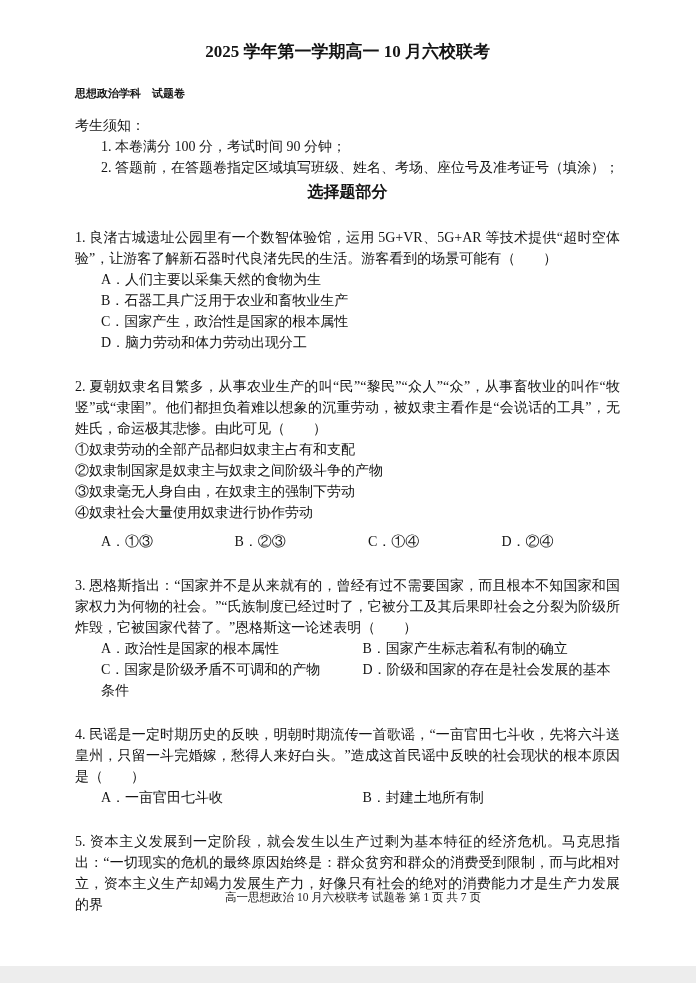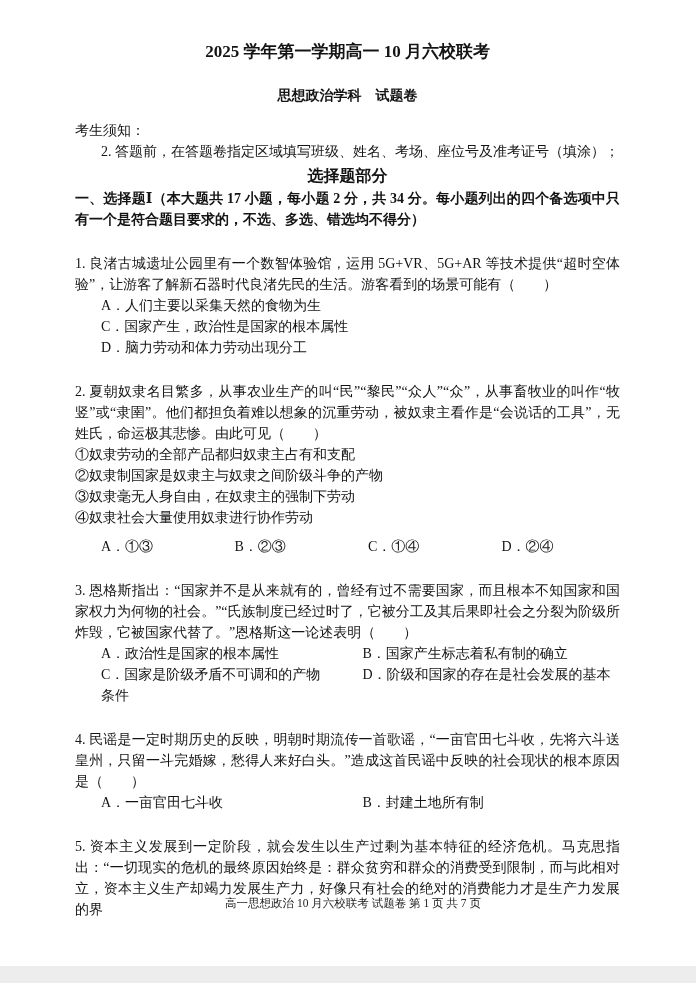--- a/index.html
+++ b/index.html
@@ -17,22 +17,22 @@
     padding: 39px 76px 0 75px;
     overflow: hidden;
   }
   .title {
     text-align: center;
     font-size: 17px;
     font-weight: bold;
     margin-bottom: 20px;
   }
   .subtitle {
-    text-align: center;
-    font-size: 14px;
+    text-align: left;
+    font-size: 11px;
     font-weight: bold;
     margin-bottom: 14px;
   }
   .notice-head { margin-top: 13px; }
   .notice-item { padding-left: 26px; text-align: justify; }
   .part-head {
     text-align: center;
     font-weight: bold;
     font-size: 16px;
     margin-top: 2px;
@@ -45,46 +45,47 @@
   .opt { padding-left: 26px; }
   .statement { text-align: justify; }
   .answer-row { padding-left: 26px; margin-top: 8px; }
   .ans { display: inline-block; width: 130px; }
   .ans.last { width: auto; }
   .opt-row { padding-left: 26px; }
   .opt-left { display: inline-block; width: 258px; }
   .footer {
     position: absolute;
     left: 0; right: 0;
-    bottom: 54px;
+    bottom: 60px;
     text-align: center;
     font-size: 11.5px;
     color: #222;
     margin-left: 10px;
   }
 </style>
 </head>
 <body>
 
 <div class="page">
 
   <h1 class="title">2025 学年第一学期高一 10 月六校联考</h1>
   <h2 class="subtitle">思想政治学科　试题卷</h2>
 
   <div class="notice">
     <div class="notice-head">考生须知：</div>
+    <div class="notice-item">1. 本卷满分 100 分，考试时间 90 分钟；</div>
     <div class="notice-item">2. 答题前，在答题卷指定区域填写班级、姓名、考场、座位号及准考证号（填涂）；</div>
   </div>
 
   <div class="part-head">选择题部分</div>
-  <div class="section-head">一、选择题Ⅰ（本大题共 17 小题，每小题 2 分，共 34 分。每小题列出的四个备选项中只有一个是符合题目要求的，不选、多选、错选均不得分）</div>
 
   <section class="question">
     <p class="stem">1. 良渚古城遗址公园里有一个数智体验馆，运用 5G+VR、5G+AR 等技术提供“超时空体验”，让游客了解新石器时代良渚先民的生活。游客看到的场景可能有（　　）</p>
     <p class="opt">A．人们主要以采集天然的食物为生</p>
+    <p class="opt">B．石器工具广泛用于农业和畜牧业生产</p>
     <p class="opt">C．国家产生，政治性是国家的根本属性</p>
     <p class="opt">D．脑力劳动和体力劳动出现分工</p>
   </section>
 
   <section class="question">
     <p class="stem">2. 夏朝奴隶名目繁多，从事农业生产的叫“民”“黎民”“众人”“众”，从事畜牧业的叫作“牧竖”或“隶圉”。他们都担负着难以想象的沉重劳动，被奴隶主看作是“会说话的工具”，无姓氏，命运极其悲惨。由此可见（　　）</p>
     <p class="statement">①奴隶劳动的全部产品都归奴隶主占有和支配</p>
     <p class="statement">②奴隶制国家是奴隶主与奴隶之间阶级斗争的产物</p>
     <p class="statement">③奴隶毫无人身自由，在奴隶主的强制下劳动</p>
     <p class="statement">④奴隶社会大量使用奴隶进行协作劳动</p>

